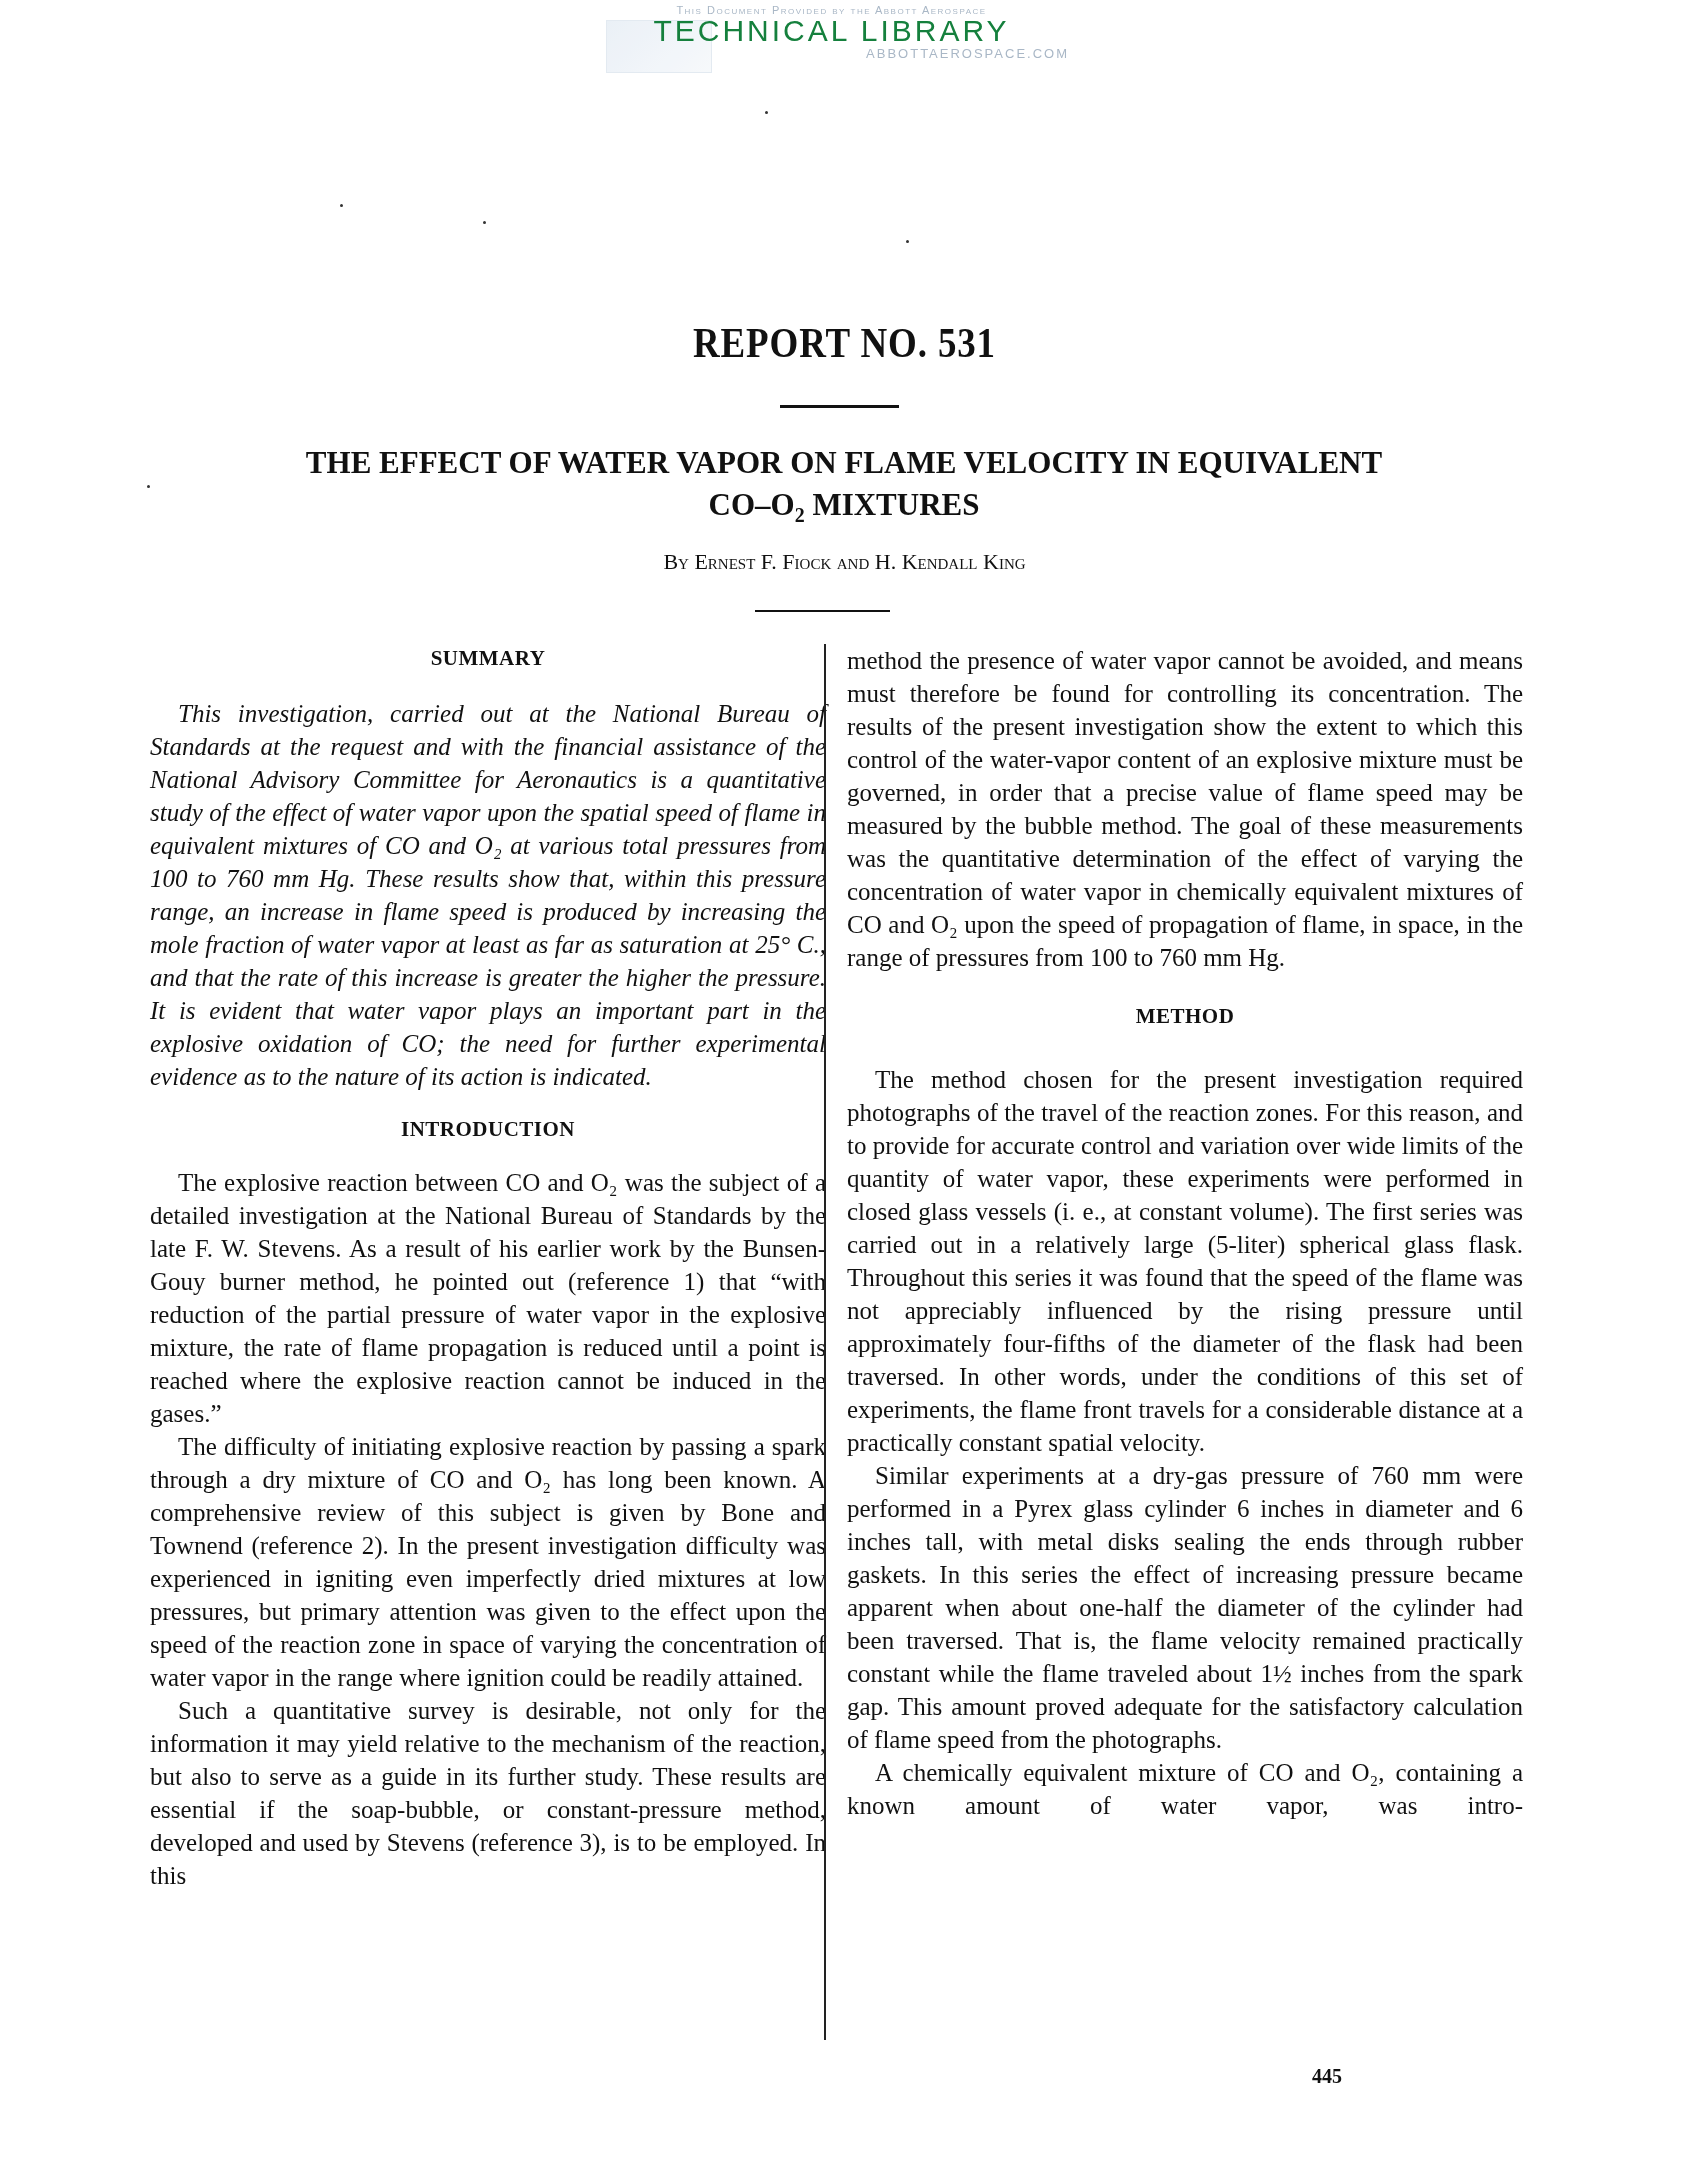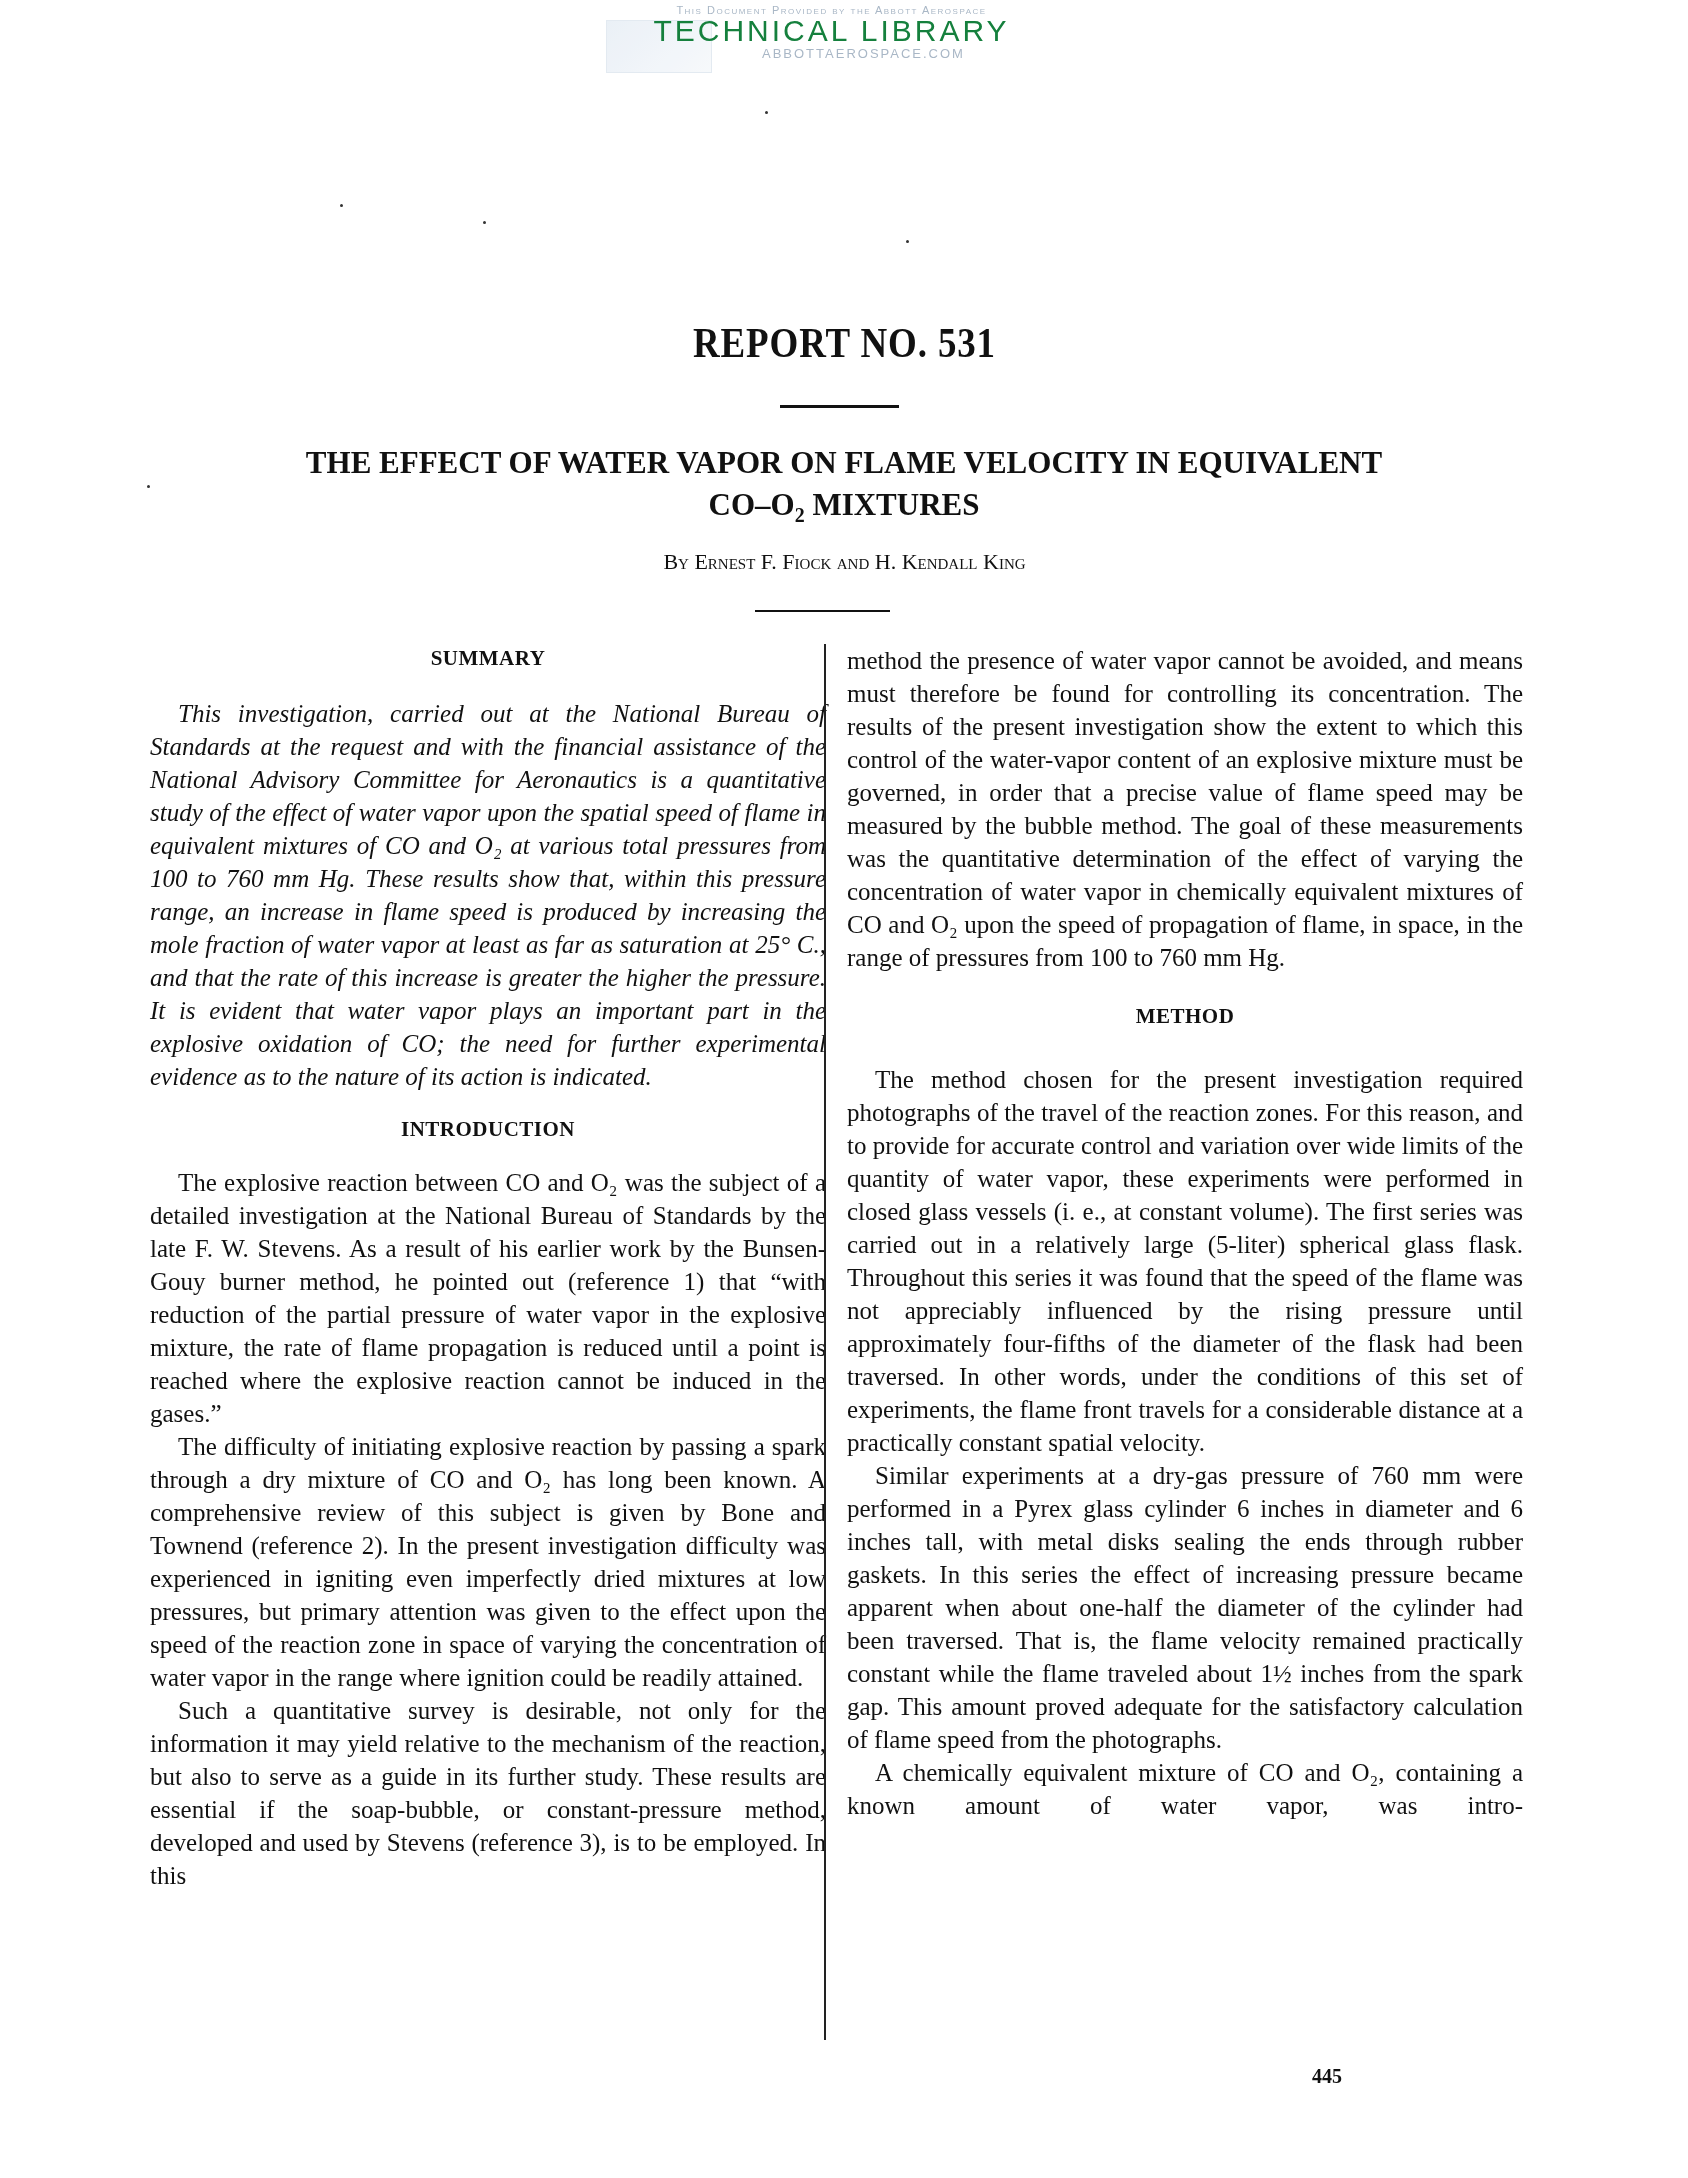--- a/index.html
+++ b/index.html
@@ -11,21 +11,21 @@
     position: absolute; left: 594px; top: 4px; width: 475px; text-align: center;
     color: #a9b7c6; font-family: "Liberation Sans", "DejaVu Sans", sans-serif;
   }
   .wm-box {
     position: absolute; left: 606px; top: 20px; width: 104px; height: 51px;
     background: linear-gradient(135deg, #e6edf5 0%, #f5f8fb 100%);
     border: 1px solid #dde5ee; opacity: 0.8;
   }
   .wm-line1 { font-size: 11px; letter-spacing: 1.5px; position: relative; font-variant: small-caps; }
   .wm-line2 { font-size: 30px; letter-spacing: 3px; line-height: 30px; position: relative; color: #15803d; }
-  .wm-line3 { font-size: 13px; letter-spacing: 2px; position: relative; padding-left: 168px; text-align: left; }
+  .wm-line3 { font-size: 13px; letter-spacing: 2px; position: relative; padding-left: 168px; text-align: right; }
   .report-no {
     position: absolute; top: 319px; left: 0; width: 1689px; text-align: center;
     font-family: "Liberation Serif", serif; font-weight: bold; font-size: 42px; letter-spacing: 1px;
     transform: scaleX(0.88);
   }
   .rule { position: absolute; height: 3px; background: #111; }
   .title {
     position: absolute; top: 442px; left: 168px; width: 1352px; text-align: center;
     font-family: "Liberation Serif", serif; font-weight: bold; font-size: 31px; line-height: 42px;
   }

